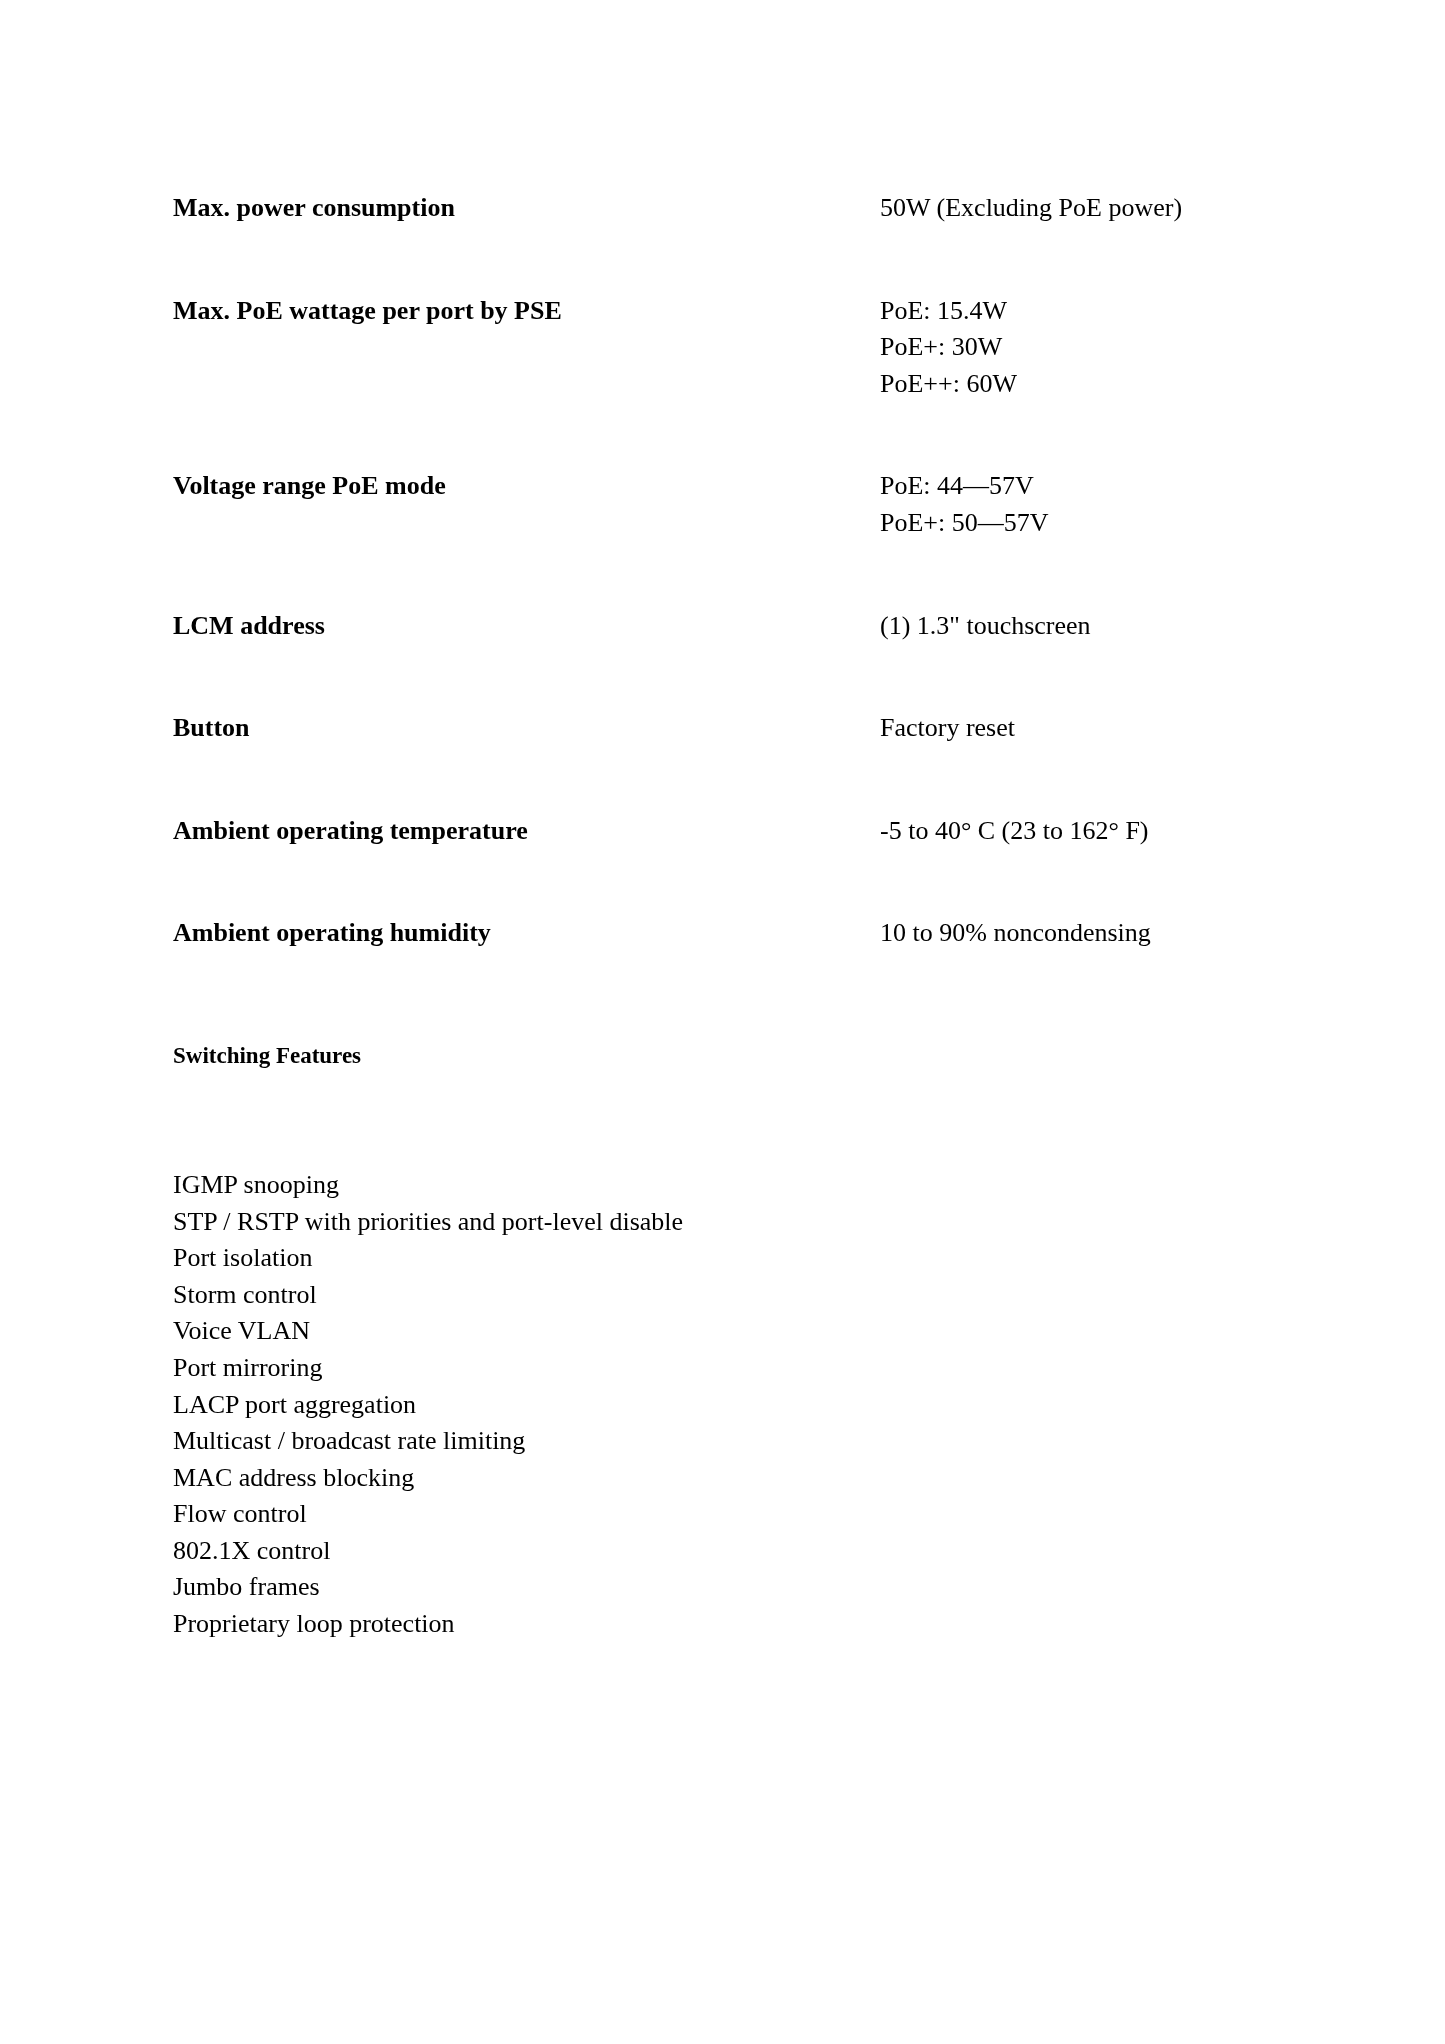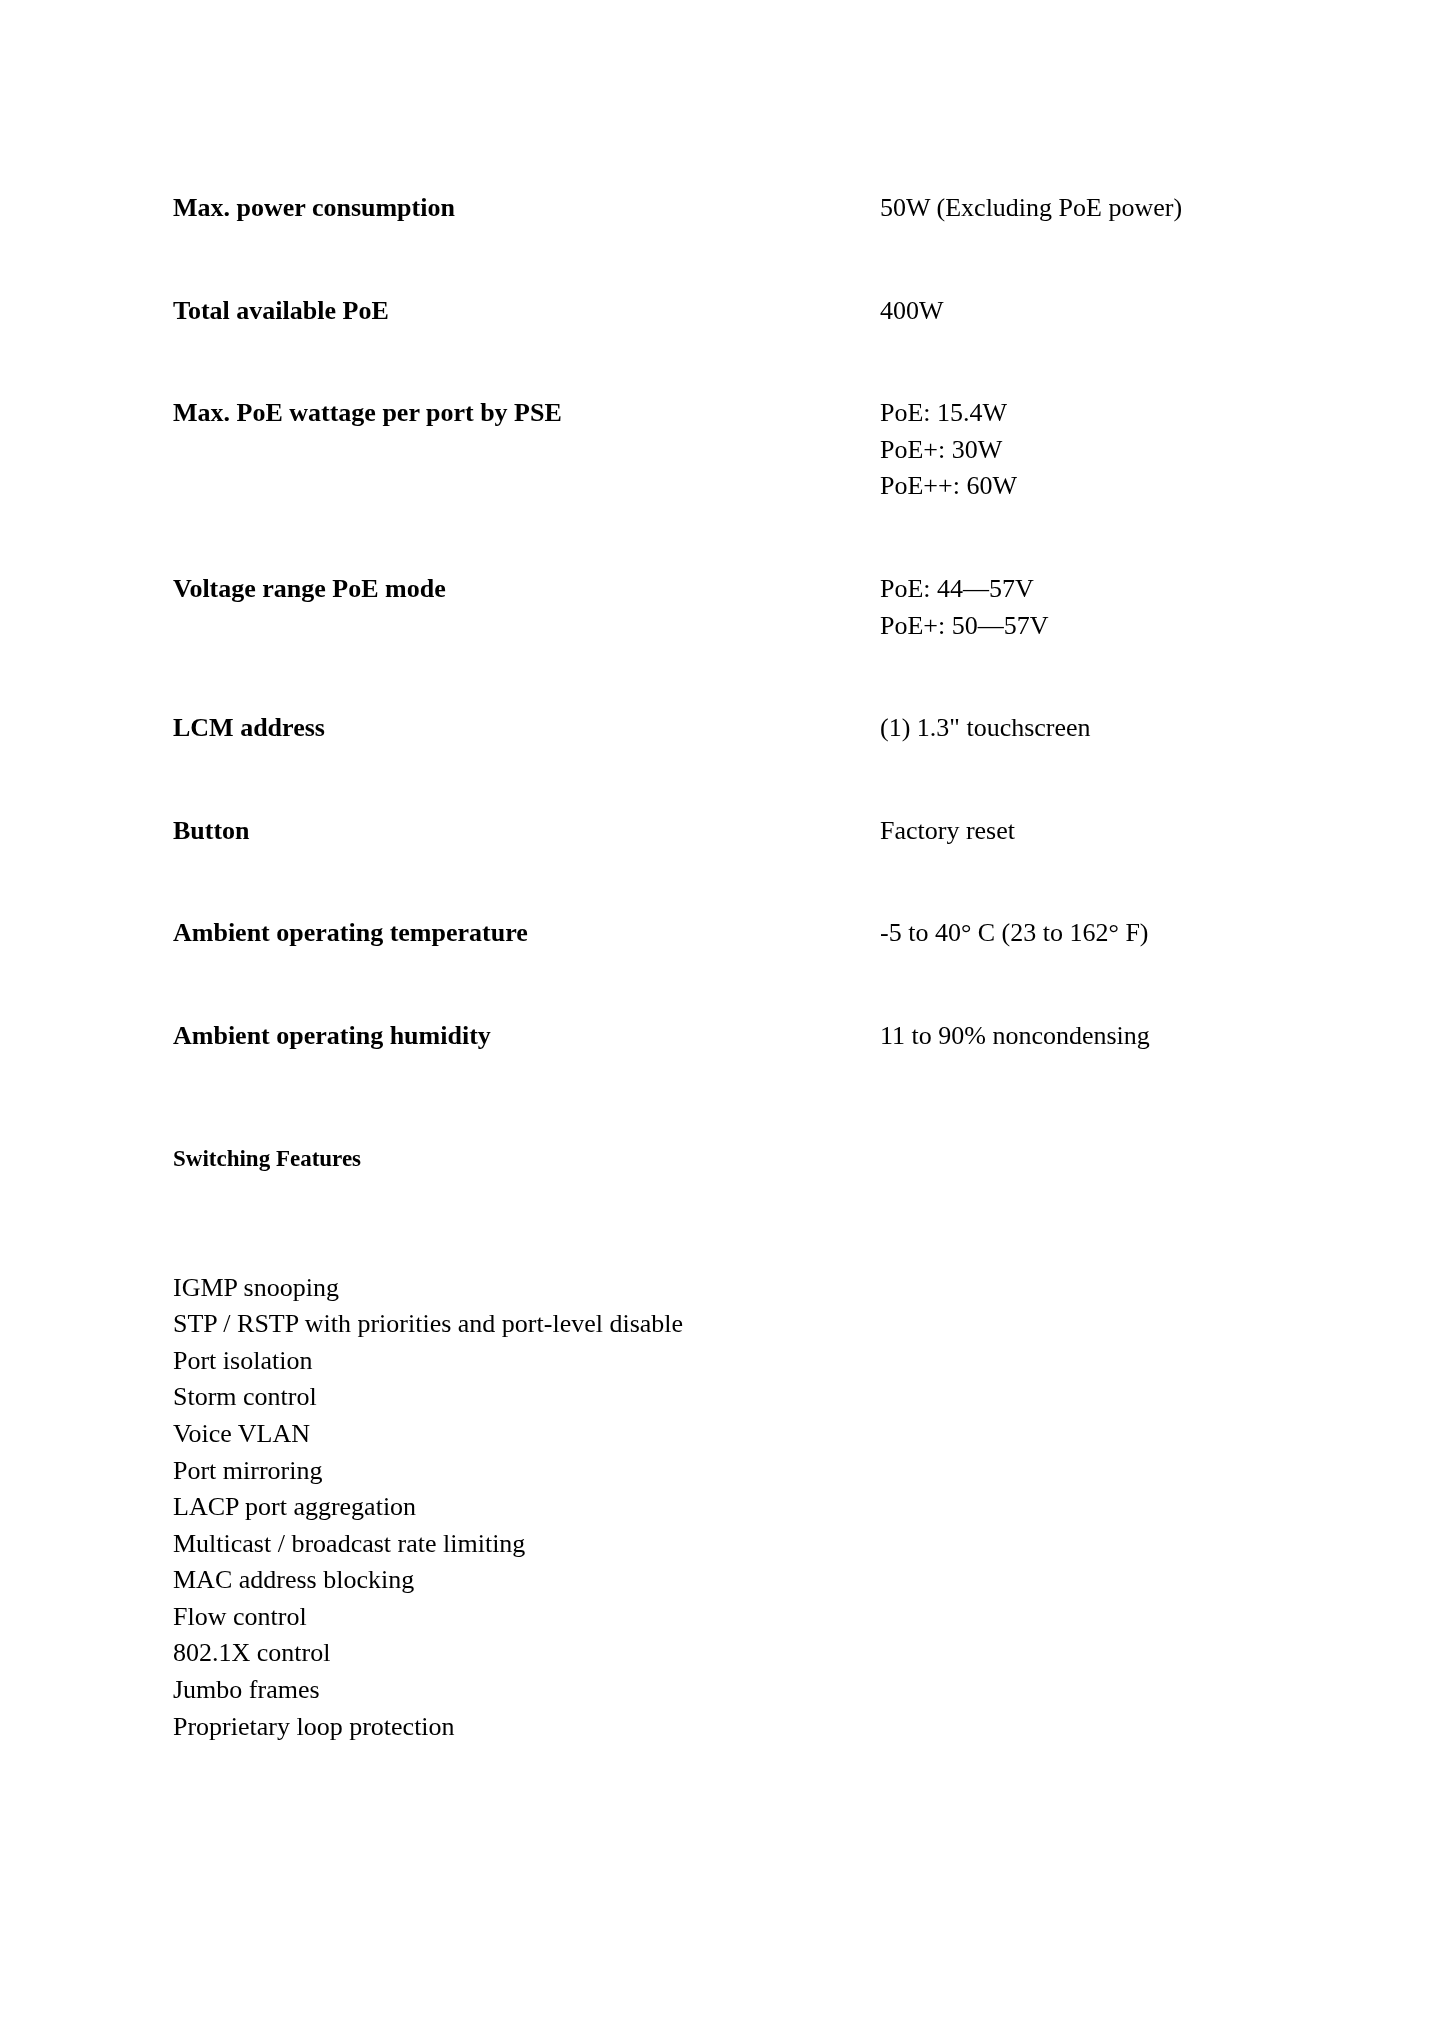--- a/index.html
+++ b/index.html
@@ -40,24 +40,20 @@
 <body>
 
 <div class="page">
   <div class="content">
 
     <div class="spec-row">
       <div class="spec-label">Max. power consumption</div>
       <div class="spec-value">50W (Excluding PoE power)</div>
     </div>
 
-    <div class="spec-row">
-      <div class="spec-label">Total available PoE</div>
-      <div class="spec-value">400W</div>
-    </div>
 
     <div class="spec-row">
       <div class="spec-label">Max. PoE wattage per port by PSE</div>
       <div class="spec-value">PoE: 15.4W
 PoE+: 30W
 PoE++: 60W</div>
     </div>
 
     <div class="spec-row">
       <div class="spec-label">Voltage range PoE mode</div>
@@ -75,21 +71,21 @@
       <div class="spec-value">Factory reset</div>
     </div>
 
     <div class="spec-row">
       <div class="spec-label">Ambient operating temperature</div>
       <div class="spec-value">-5 to 40° C (23 to 162° F)</div>
     </div>
 
     <div class="spec-row">
       <div class="spec-label">Ambient operating humidity</div>
-      <div class="spec-value">11 to 90% noncondensing</div>
+      <div class="spec-value">10 to 90% noncondensing</div>
     </div>
 
 
     <div class="section-heading">Switching Features</div>
 
     <div class="spec-row">
       <div class="spec-value">IGMP snooping
 STP / RSTP with priorities and port-level disable
 Port isolation
 Storm control

